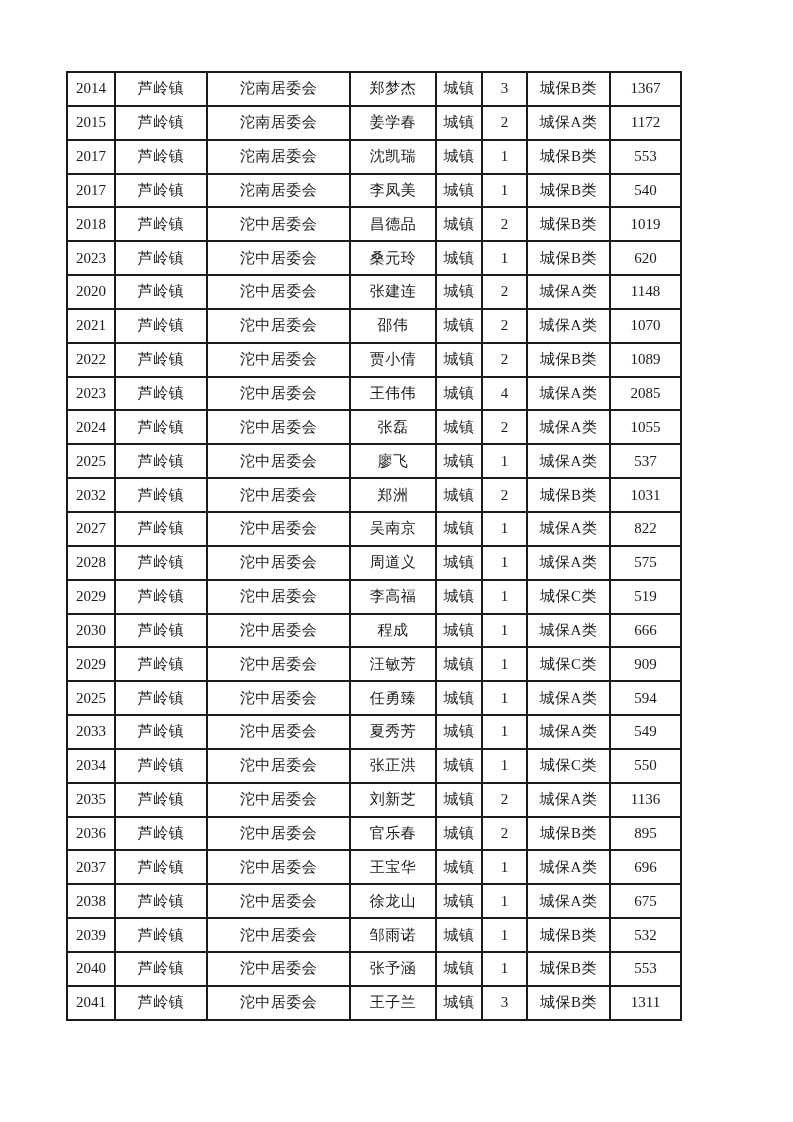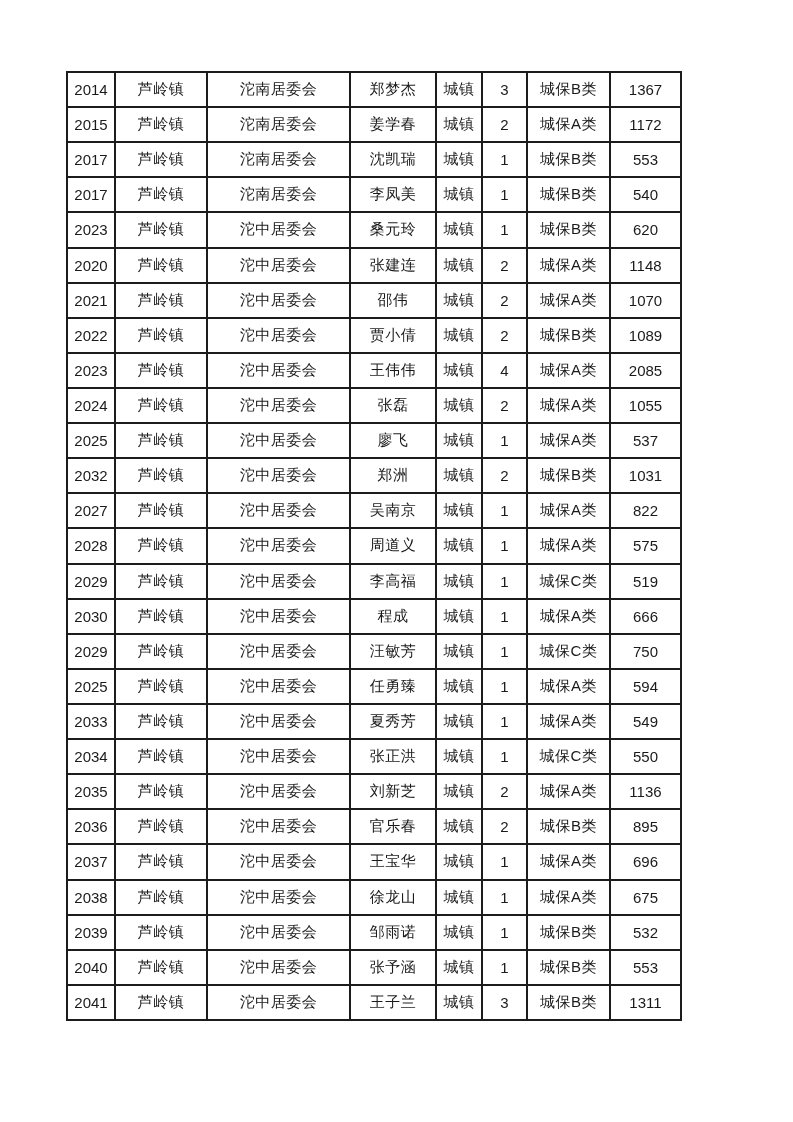--- a/index.html
+++ b/index.html
@@ -6,21 +6,21 @@
     margin: 0;
     padding: 0;
     background: #ffffff;
   }
   .sheet {
     position: relative;
     width: 793px;
     height: 1122px;
     background: #ffffff;
     overflow: hidden;
-    font-family: Liberation Sans, sans-serif;
+    font-family: Liberation Serif, serif;
   }
   table.roster {
     position: absolute;
     left: 66px;
     top: 71px;
     width: 614px;
     height: 950px;
     border-collapse: collapse;
     table-layout: fixed;
     border: 2px solid #1c1c1c;
@@ -92,20 +92,30 @@
           <td data-name="cell-id">2017</td>
           <td data-name="cell-town">芦岭镇</td>
           <td data-name="cell-committee">沱南居委会</td>
           <td data-name="cell-name">李凤美</td>
           <td data-name="cell-type">城镇</td>
           <td data-name="cell-count">1</td>
           <td data-name="cell-category">城保B类</td>
           <td data-name="cell-amount">540</td>
         </tr>
         <tr data-name="table-row">
+          <td data-name="cell-id">2018</td>
+          <td data-name="cell-town">芦岭镇</td>
+          <td data-name="cell-committee">沱中居委会</td>
+          <td data-name="cell-name">昌德品</td>
+          <td data-name="cell-type">城镇</td>
+          <td data-name="cell-count">2</td>
+          <td data-name="cell-category">城保B类</td>
+          <td data-name="cell-amount">1019</td>
+        </tr>
+        <tr data-name="table-row">
           <td data-name="cell-id">2023</td>
           <td data-name="cell-town">芦岭镇</td>
           <td data-name="cell-committee">沱中居委会</td>
           <td data-name="cell-name">桑元玲</td>
           <td data-name="cell-type">城镇</td>
           <td data-name="cell-count">1</td>
           <td data-name="cell-category">城保B类</td>
           <td data-name="cell-amount">620</td>
         </tr>
         <tr data-name="table-row">
@@ -219,21 +229,21 @@
           <td data-name="cell-amount">666</td>
         </tr>
         <tr data-name="table-row">
           <td data-name="cell-id">2029</td>
           <td data-name="cell-town">芦岭镇</td>
           <td data-name="cell-committee">沱中居委会</td>
           <td data-name="cell-name">汪敏芳</td>
           <td data-name="cell-type">城镇</td>
           <td data-name="cell-count">1</td>
           <td data-name="cell-category">城保C类</td>
-          <td data-name="cell-amount">750</td>
+          <td data-name="cell-amount">909</td>
         </tr>
         <tr data-name="table-row">
           <td data-name="cell-id">2025</td>
           <td data-name="cell-town">芦岭镇</td>
           <td data-name="cell-committee">沱中居委会</td>
           <td data-name="cell-name">任勇臻</td>
           <td data-name="cell-type">城镇</td>
           <td data-name="cell-count">1</td>
           <td data-name="cell-category">城保A类</td>
           <td data-name="cell-amount">594</td>

